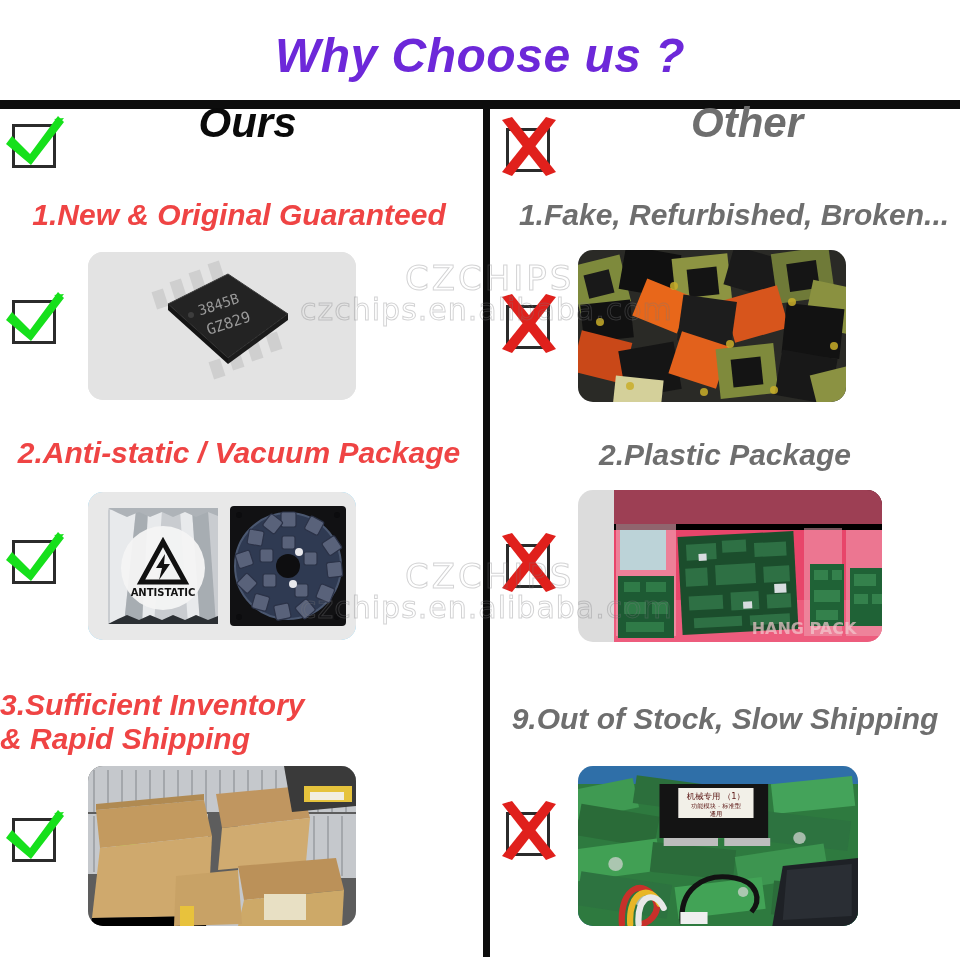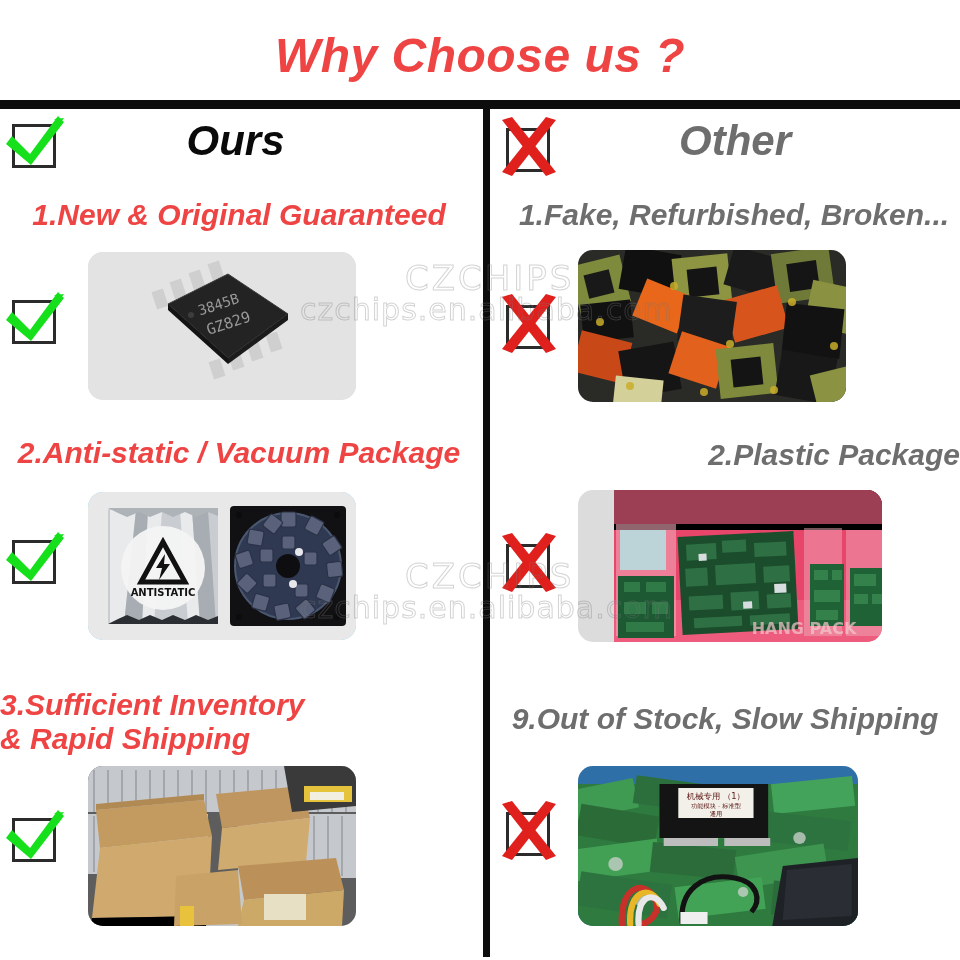--- a/index.html
+++ b/index.html
@@ -11,31 +11,31 @@
     position:relative;
   }
   .page{position:absolute;left:0;top:0;width:960px;height:960px;overflow:hidden;}
 
   
   .title{
     position:absolute;left:0;top:28px;width:960px;
     text-align:center;
     font-size:48px;font-weight:bold;font-style:italic;
     letter-spacing:0.5px;
-    color:#ef4444;
+    color:#6d28d9;
     line-height:56px;
     white-space:nowrap;
   }
 
   
   .hrule{position:absolute;left:0;top:100px;width:960px;height:9px;background:#0d0d0d;}
   .vrule{position:absolute;left:483px;top:109px;width:7px;height:848px;background:#0d0d0d;}
 
   
-  .col-head{position:absolute;top:113px;height:58px;}
+  .col-head{position:absolute;top:95px;height:58px;padding-left:8px;}
   .col-head.left{left:0;width:483px;}
   .col-head.right{left:490px;width:470px;}
   .col-head-label{
     position:absolute;top:2px;width:100%;
     text-align:center;
     font-size:42px;font-weight:bold;font-style:italic;
     line-height:52px;white-space:nowrap;
   }
   .col-head.left .col-head-label{color:#0a0a0a;transform:translateX(-6px);}
   .col-head.right .col-head-label{color:#6e6e6e;transform:translateX(10px);}
@@ -64,21 +64,21 @@
     font-weight:bold;font-style:italic;
     white-space:pre-line;
     line-height:1.14;
   }
   .caption.ours{color:#ef4444;}
   .caption.other{color:#6e6e6e;}
 
   .cap-l1{left:0;   top:198px; width:478px; text-align:center; font-size:30px;}
   .cap-r1{left:490px;top:198px;width:488px; text-align:center; font-size:30px;}
   .cap-l2{left:0;   top:436px; width:478px; text-align:center; font-size:30px;}
-  .cap-r2{left:490px;top:438px;width:470px; text-align:right; font-size:30px;}
+  .cap-r2{left:490px;top:438px;width:470px; text-align:center; font-size:30px;}
   .cap-l3{left:0;   top:688px; width:478px; text-align:left; font-size:30px;}
   .cap-r3{left:490px;top:702px;width:470px; text-align:center; font-size:30px;}
 
   
   .photo{
     position:absolute;border-radius:15px;overflow:hidden;
     background:#dcdcdc;
   }
   .ph-l1{left:88px; top:252px; width:268px;height:148px;background:#e2e2e2;}
   .ph-r1{left:578px;top:250px; width:268px;height:152px;}

